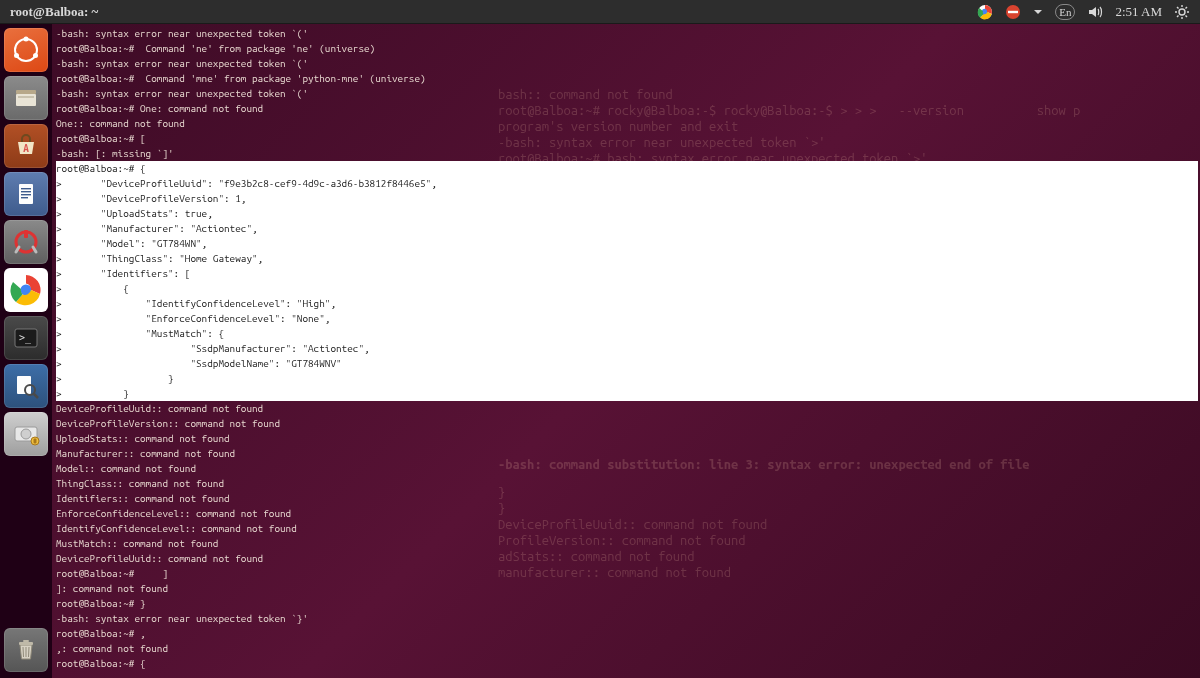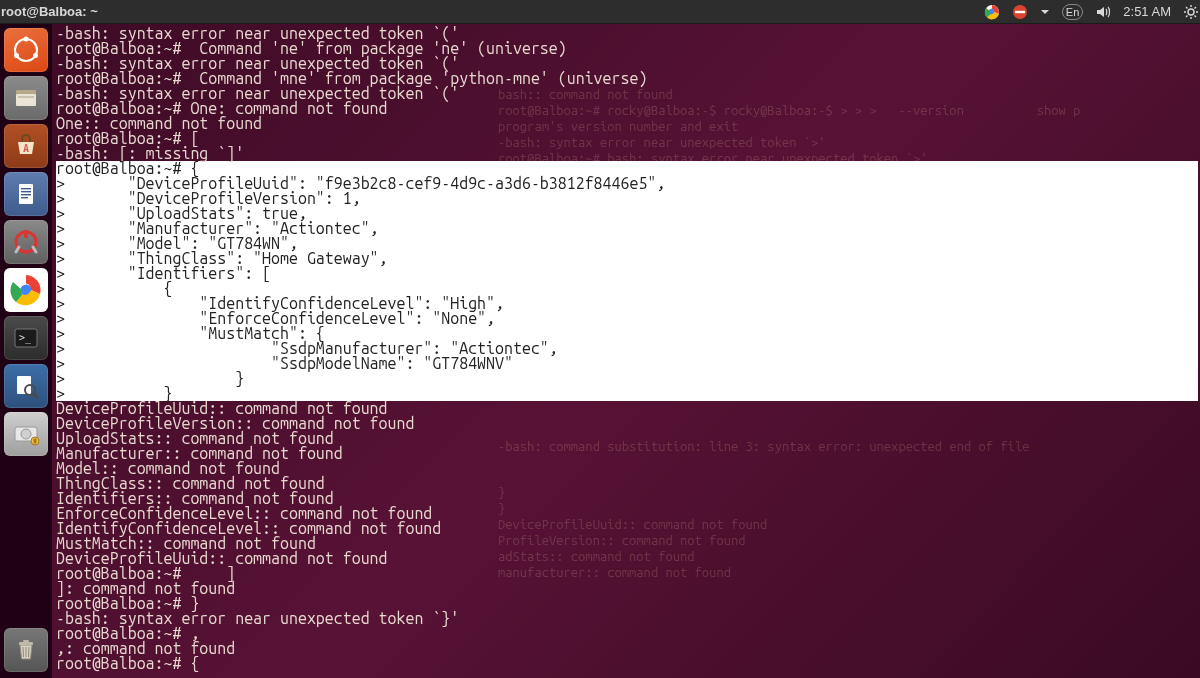--- a/index.html
+++ b/index.html
@@ -11,24 +11,24 @@
     background: #2c001e;
   }
   
   .panel {
     width: 100%;
     height: 24px;
     background: #2d2d2d;
     color: #d8d8d8;
     display: flex;
     align-items: center;
-    font-family: Liberation Sans, sans-serif;
+    font-family: Liberation Serif, serif;
     font-size: 13px;
     justify-content: space-between;
-    padding: 0 1px;
+    padding: 0 10px;
     border-bottom: 1px solid #1a1a1a;
   }
   .panel-left { display:flex; align-items:center; gap:6px; font-weight:bold;}
   .panel-right { display:flex; align-items:center; gap:12px; }
   .panel-right .ind { display:flex; align-items:center; justify-content:center; }
   .kbd-ind { border:1px solid #888; padding:0 3px; border-radius:8px; font-size:11px; line-height:14px; }
   
   .launcher {
     position: absolute;
     top: 24px;
@@ -69,21 +69,21 @@
     font-size: 13px;
     white-space: pre;
     line-height: 16px;
     margin-left: 14px;
   }
   
   .terminal {
     position: absolute;
     top: 0; left: 0; right: 0; bottom: 0;
     color: #e8d9d0;
-    font-size: 16px;
+    font-size: 10px;
     line-height: 15px;
   }
   .term-content { padding: 2px 2px 2px 4px; }
   .line { white-space: pre; font-family: "Ubuntu Mono","DejaVu Sans Mono",monospace; }
   .highlight-block {
     background: #ffffff;
     color: #222;
   }
   .highlight-block .line { color:#222; }
 </style>
@@ -221,21 +221,21 @@
       </svg>
   </div>
 </div>
 
 <div class="desktop">
   <div class="ghost" style="top:62px; left:432px;">bash:: command not found
 root@Balboa:~# rocky@Balboa:-$ rocky@Balboa:-$ &gt; &gt; &gt;   --version          show p
 program's version number and exit
 -bash: syntax error near unexpected token `&gt;'
 root@Balboa:~# bash: syntax error near unexpected token `&gt;'</div>
-  <div class="ghost" style="top:414px; left:432px;">-bash: command substitution: line 3: syntax error: unexpected end of file</div>
+  <div class="ghost" style="top:432px; left:432px;font-weight:bold;">-bash: command substitution: line 3: syntax error: unexpected end of file</div>
   <div class="ghost" style="top:460px; left:432px;">}
 }
 DeviceProfileUuid:: command not found
 ProfileVersion:: command not found
 adStats:: command not found
 manufacturer:: command not found</div>
 
   <div class="terminal">
     <div class="term-content">
       <div id="top-lines">

